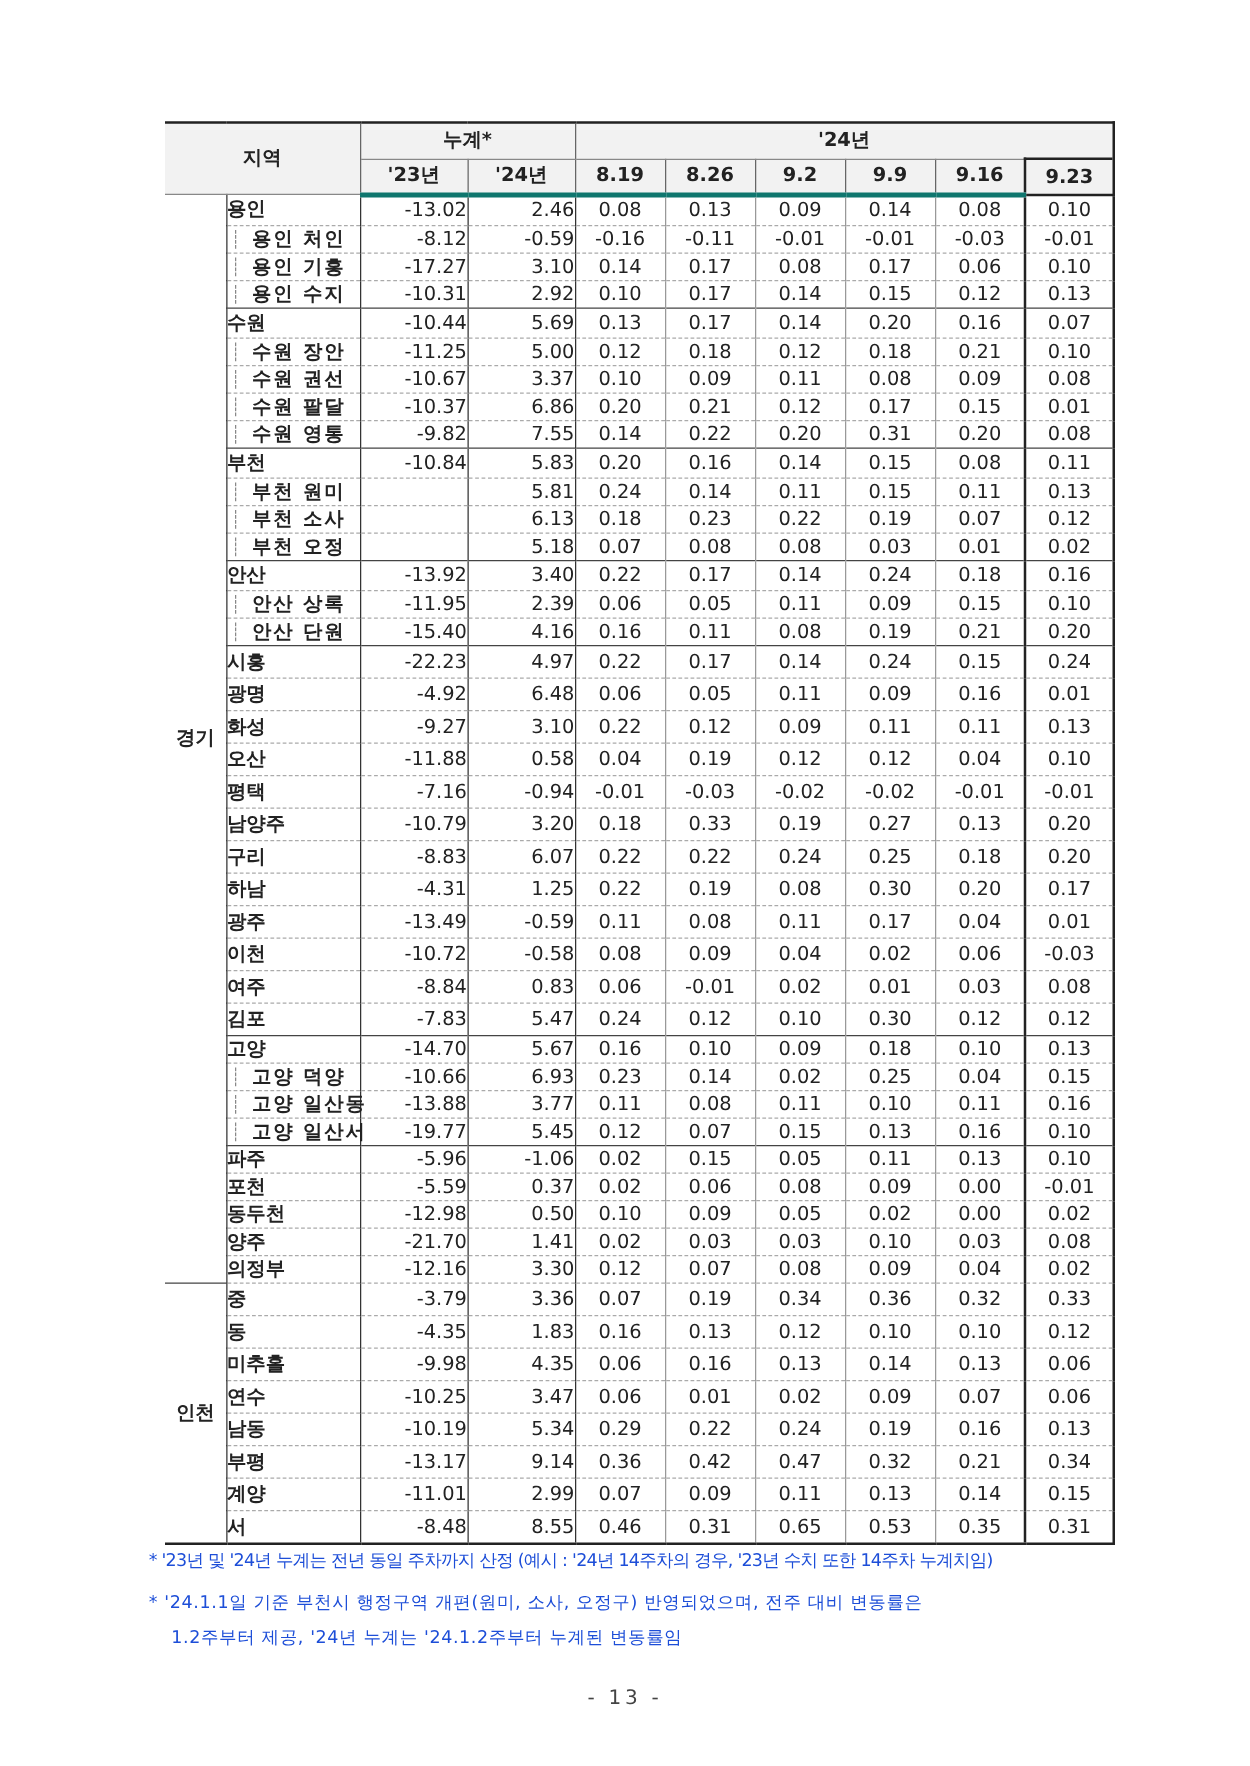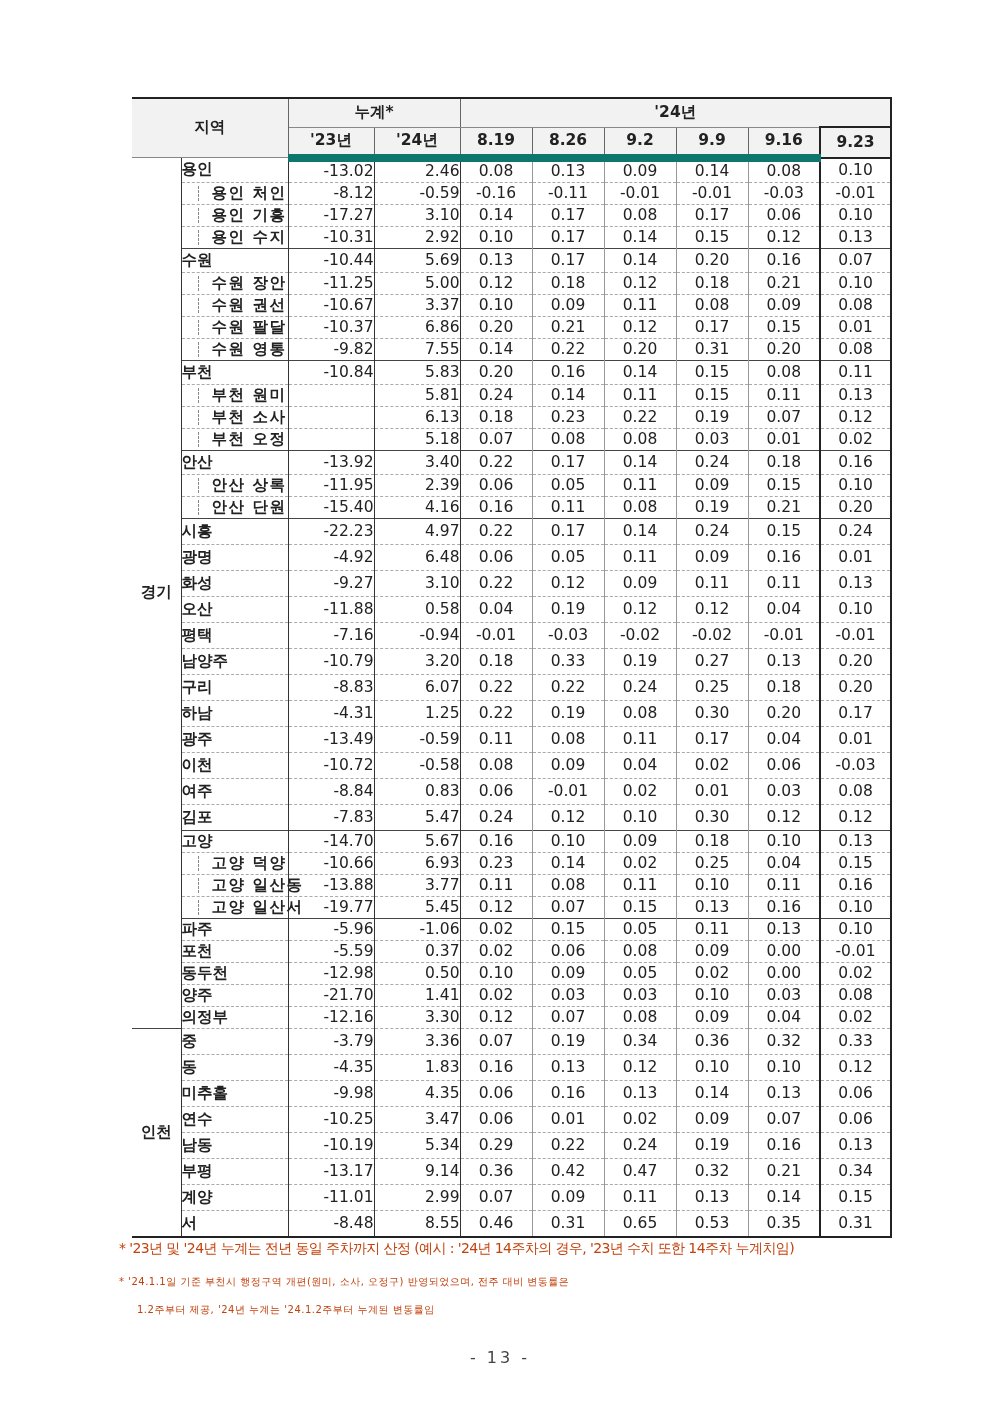--- a/index.html
+++ b/index.html
@@ -3,41 +3,41 @@
 <meta charset="utf-8">
 <style>
   html, body { margin: 0; padding: 0; background: #ffffff; }
   body { width: 1000px; height: 1413px; position: relative; overflow: hidden;
          font-family: "DejaVu Sans", "Liberation Sans", sans-serif; color: #222; }
   table.grid { position: absolute; left: 132px; top: 97px; border-collapse: collapse;
                table-layout: fixed; width: 759px; }
   table.grid td, table.grid th { padding: 0; font-size: 15.5px; line-height: 1; white-space: nowrap; }
   .hdr th { background: #f2f2f2; font-weight: bold; color: #222; border-left: 1px solid #666; border-right: 1px solid #666; }
   .hdr1 th { height: 27px; border-top: 2.5px solid #222; border-bottom: 1px solid #888; }
-  .hdr2 th { height: 26px; border-bottom: 8px solid #0f766e; font-size: 15px; }
+  .hdr2 th { height: 26px; border-bottom: 4px solid #0f766e; font-size: 15px; }
   th.h-region { border-left: none; font-size: 16px; }
   th.h-last { border-right: 2px solid #222; }
   th.c923 { border: 2px solid #222 !important; border-bottom: 2px solid #222; }
   td.grp { text-align: center; font-weight: bold; font-size: 16px; border-right: 1.5px solid #333; }
   td.grp-first { border-bottom: 1.5px solid #444; }
   td.grp-last { border-bottom: 2.5px solid #222; }
   td.name { font-weight: bold; padding-left: 14px; border-right: 1.5px solid #333; font-size: 16px; }
-  td.name.sub { padding-left: 16px; }
+  td.name.sub { padding-left: 6px; }
   td.name.sub span.box { display: inline-block; border-left: 1px dashed #888; padding-left: 13px; letter-spacing: 1.5px; }
   td.num { text-align: right; padding-right: 18px; }
   td.c23 { border-right: 1.5px solid #333; }
   td.c24 { border-right: 1.5px solid #333; }
   td.w { text-align: center; border-right: 1px solid #999; }
   td.w.w6 { border-left: 2px solid #222; border-right: 2px solid #222; }
   tr.r td.cell { border-bottom: 1px dashed #aaa; }
   tr.r.solidtop td.cell { border-top: 1.5px solid #444; }
   tr.r.last td.cell { border-bottom: 2.5px solid #222; }
-  .notes { position: absolute; left: 119px; top: 1240px; width: 770px; font-size: 14.5px; color: #c2410c; }
+  .notes { position: absolute; left: 119px; top: 1240px; width: 770px; font-size: 14.5px; color: #1d4ed8; }
   .note1 { font-size: 14px; letter-spacing: -0.6px; height: 24px; }
-  .note2 { margin-top: 4px; line-height: 28px; letter-spacing: 0.5px; font-size: 10px; }
+  .note2 { margin-top: 4px; line-height: 28px; letter-spacing: 0.5px; font-size: 14px; }
   .note2 .ind { padding-left: 18px; }
   .page-num { position: absolute; left: 0; width: 1000px; top: 1348px; text-align: center; font-size: 16px; color: #444; letter-spacing: 3px; }
 </style>
 </head>
 <body>
 
 <table class="grid">
   <colgroup>
     <col style="width:49px">
       <col style="width:107px">

